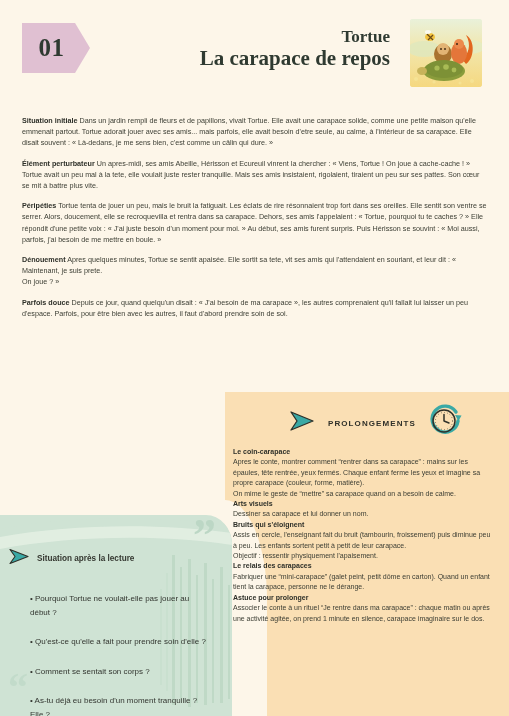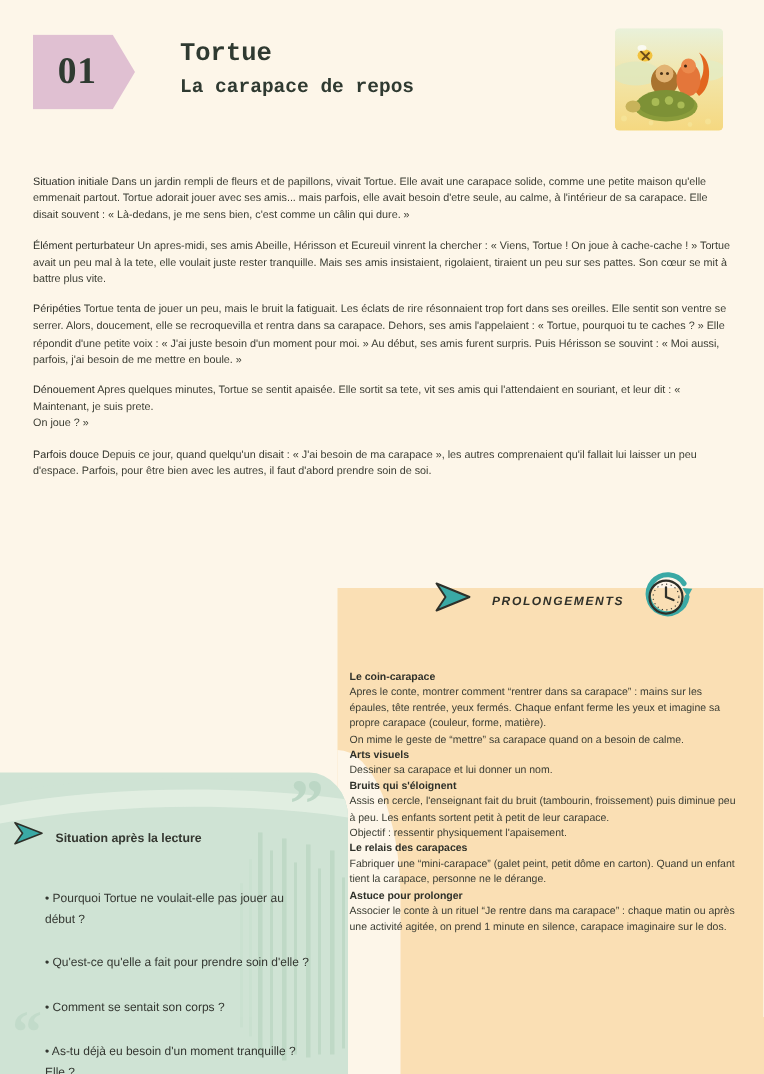--- a/index.html
+++ b/index.html
@@ -20,60 +20,60 @@
     background:#e0c0d2;
     clip-path:polygon(0 0, 78% 0, 100% 50%, 78% 100%, 0 100%);
     display:flex;align-items:center;justify-content:center;
   }
   .num-badge span{
     font-family:"Liberation Serif", serif;
     font-weight:bold;font-size:25px;color:#2f3a31;
     letter-spacing:.5px;padding-right:9px;
   }
   .title-wrap{
-    position:absolute;left:120px;top:26px;width:270px;text-align:left;
-    font-family:Liberation Mono, monospace;
+    position:absolute;left:120px;top:26px;width:270px;text-align:right;
+    font-family:Liberation Serif, serif;
     color:#2f3a31;font-weight:bold;
   }
   .title-line1{font-size:17px;line-height:21px;}
-  .title-line2{font-size:13px;line-height:22px;}
+  .title-line2{font-size:21px;line-height:22px;}
 
   .thumb{
     position:absolute;right:27px;top:19px;width:72px;height:68px;
     border-radius:3px;overflow:hidden;
     background:linear-gradient(#e8f0d8 0%, #f2e7a8 48%, #f6dd8b 100%);
   }
 
   
   .story{
     position:absolute;left:22px;top:115px;width:467px;
     font-size:7.2px;line-height:11.2px;color:#3b3d33;
     text-align:left;
   }
   .story p{margin:0 0 9px 0;}
-  .story b{font-weight:normal;color:#2e3029;}
+  .story b{font-weight:bold;color:#2e3029;}
 
   
   .peach-panel{
     position:absolute;left:225px;top:392px;width:284px;height:324px;
     background:#fadfb4;
   }
   .peach-notch{
     position:absolute;left:225px;top:500px;width:42px;height:216px;
     background:#fdf6e9;
     border-radius:0 100% 0 0 / 0 46% 0 0;
   }
   .peach-notch2{
     position:absolute;left:225px;top:640px;width:26px;height:76px;
     background:#fdf6e9;
     border-radius:0 60% 0 0 / 0 100% 0 0;
   }
   .prolong-head{
-    position:absolute;left:250px;top:378px;width:250px;height:44px;
-    display:flex;align-items:center;justify-content:center;gap:12px;font-style:italic;
+    position:absolute;left:250px;top:401px;width:250px;height:44px;
+    display:flex;align-items:center;justify-content:center;gap:12px;
   }
   .arrow-icon{display:block;}
   .prolong-label{
     font-size:8px;font-weight:bold;letter-spacing:1.1px;color:#2f3029;
   }
   .clock-icon{display:block;}
 
   .prolong-body{
     position:absolute;left:233px;top:447px;width:262px;
     font-size:7px;line-height:10.4px;color:#3b3d33;

